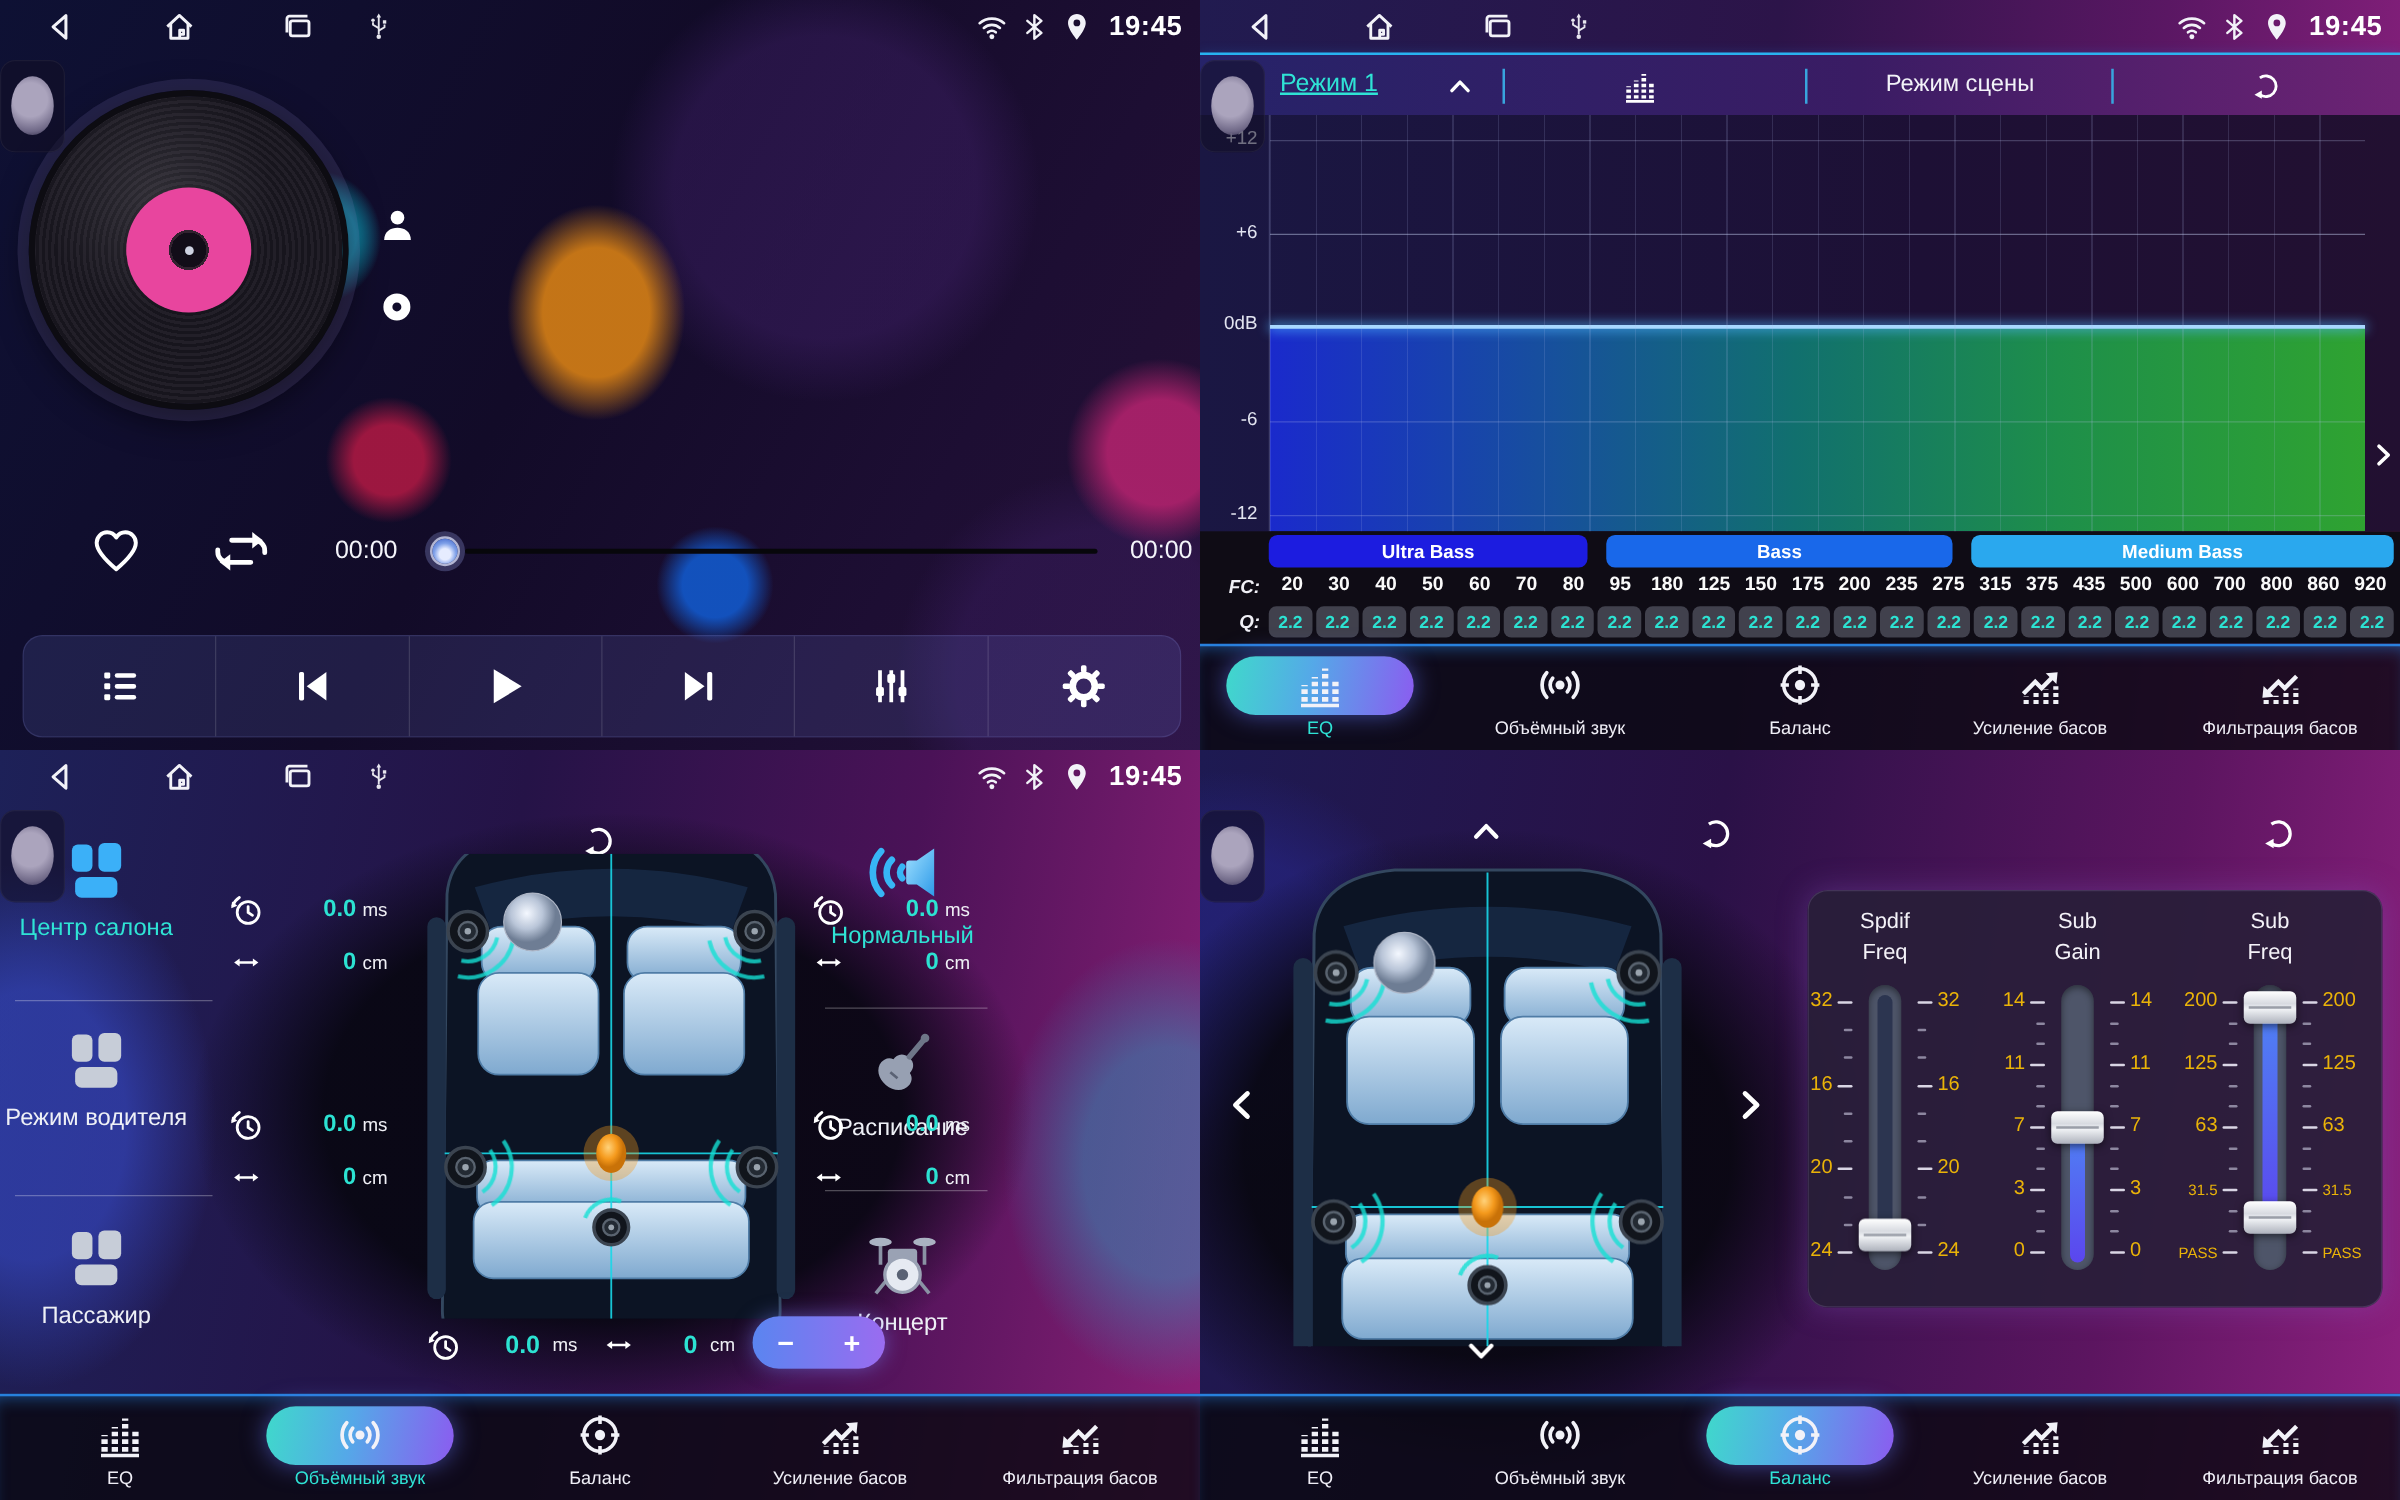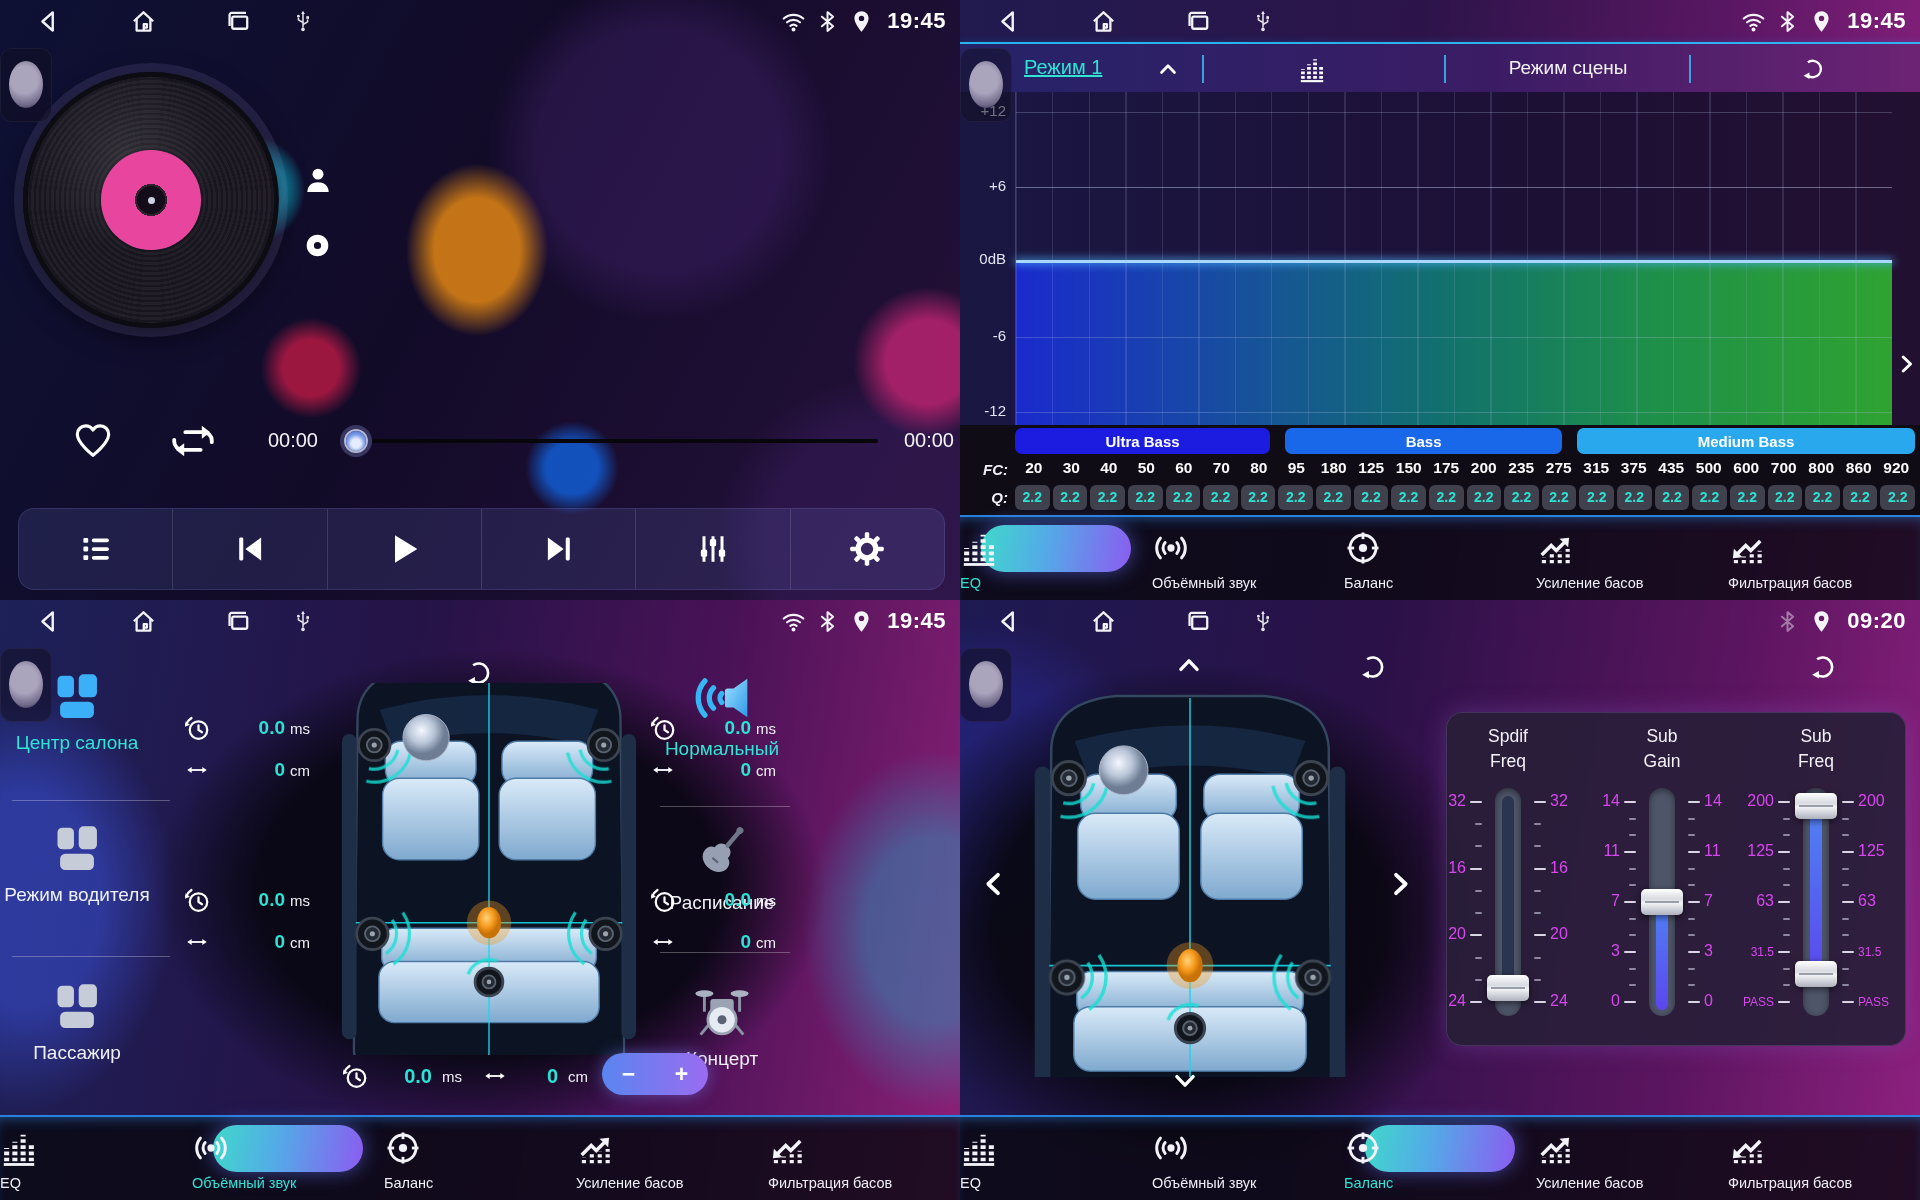--- a/index.html
+++ b/index.html
@@ -54,21 +54,21 @@
   .pg-thumb{left:340px;top:425px;width:32px;height:32px;border-radius:50%;background:rgba(145,155,225,.30);}
   .pg-thumb::after{content:"";position:absolute;left:6px;top:6px;width:20px;height:20px;border-radius:50%;
     background:radial-gradient(circle at 50% 62%,#e6ecff 0 28%,#7fa0e8 55%,#2e55c2 100%);box-shadow:0 0 0 2px rgba(220,225,250,.75);}
   .pbar{left:18px;top:508px;width:925px;height:80px;border-radius:16px;background:rgba(96,104,190,.20);
     border:1px solid rgba(160,170,255,.14);display:flex;align-items:center;}
   .pbar-cell{flex:1;display:flex;align-items:center;justify-content:center;height:100%;}
   .pbar-cell + .pbar-cell{border-left:1px solid rgba(255,255,255,.13);}
   
   .navbar{position:absolute;left:0;top:515px;width:960px;height:85px;background:rgba(10,8,17,.82);
     border-top:2px solid rgba(45,150,255,.85);box-shadow:inset 0 8px 14px -8px rgba(45,150,255,.55);display:flex;z-index:20;}
-  .nav-item{position:relative;flex:1;display:flex;flex-direction:column;align-items:flex-start;}
+  .nav-item{position:relative;flex:1;display:flex;flex-direction:column;align-items:center;}
   .nav-pill{position:absolute;left:50%;top:8px;width:150px;height:47px;margin-left:-75px;border-radius:24px;
     background:linear-gradient(100deg,#3fd9cb 0%,#55a8e8 45%,#8b5cf0 100%);box-shadow:0 0 20px rgba(100,120,255,.55);}
   .nav-ic{position:relative;width:38px;height:38px;margin-top:12px;color:#f2f2f8;z-index:2;}
   .nav-label{position:relative;margin-top:8px;font-size:14.5px;color:#efeef6;z-index:2;}
   .nav-label.teal{color:#2fe3d5;}
   
   .eq-header{left:0;top:42px;width:960px;height:50px;background:linear-gradient(90deg,#262369 0%,#3a1c64 55%,#6d2374 100%);
     border-top:2px solid rgba(40,195,255,.9);border-bottom:1px solid rgba(130,170,255,.3);box-shadow:0 2px 10px rgba(30,150,255,.25);}
   .eq-mode{position:absolute;left:64px;top:12px;font-size:20px;color:#2fe3d5;text-decoration:underline;}
   .hd-chev{position:absolute;left:196px;top:13px;width:24px;height:24px;color:#fff;}
@@ -118,21 +118,21 @@
   .chev{color:#fff;}
   
   .panel{left:486px;top:112px;width:460px;height:334px;border-radius:16px;background:rgba(40,30,56,.92);
     box-shadow:0 0 24px rgba(140,90,200,.35), inset 0 0 0 1px rgba(190,160,230,.18);}
   .sl-title{position:absolute;top:12px;width:140px;text-align:center;font-size:17.5px;line-height:25px;color:#f4f2f8;}
   .sl-track{position:absolute;top:76px;width:26px;height:228px;border-radius:13px;background:#4e5569;box-shadow:inset 0 2px 6px rgba(0,0,0,.45);}
   .sl-inner{position:absolute;width:12px;border-radius:6px;background:#2c3550;}
   .sl-fill{position:absolute;width:12px;border-radius:6px;background:linear-gradient(180deg,#4f82f4,#5b46ee);}
   .sl-dash{position:absolute;height:2px;background:#d9d5e4;border-radius:1px;}
   .sl-dash.minor{background:#8d87a0;}
-  .sl-lab{position:absolute;width:46px;font-size:16px;color:#d946ef;}
+  .sl-lab{position:absolute;width:46px;font-size:16px;color:#eab308;}
   .sl-lab.left{text-align:right;}
   .sl-lab.small{font-size:12px;padding-top:3px;}
   .sl-handle{position:absolute;width:42px;height:26px;border-radius:5px;z-index:3;
     background:linear-gradient(180deg,#ffffff 0%,#d8dbe1 38%,#f0f2f5 55%,#aeb2bc 100%);box-shadow:0 2px 7px rgba(0,0,0,.55);}
   .sl-handle::after{content:"";position:absolute;left:4px;right:4px;top:12px;height:2px;background:rgba(90,95,110,.55);}
 </style>
 </head>
 <body>
 
 <svg width="0" height="0" style="position:absolute">
@@ -889,43 +889,20 @@
         <div class="nav-item">
           <svg class="ic nav-ic">
             <use href="#i-filter"></use>
           </svg>
           <div class="nav-label">Фильтрация басов</div>
         </div>
       </div>
   </div>
 
   <div class="quad q4">
-    <div class="statusbar">
-      <svg class="ic sb-ic sb-gap1">
-          <use href="#i-back"></use>
-        </svg>
-      <svg class="ic sb-ic sb-gap2">
-          <use href="#i-home"></use>
-        </svg>
-      <svg class="ic sb-ic sb-gap3">
-          <use href="#i-recents"></use>
-        </svg>
-      <svg class="ic sb-ic sb-usb">
-          <use href="#i-usb"></use>
-        </svg>
-      <div class="sb-right">
-        <svg class="ic sb-ic dim">
-            <use href="#i-bt"></use>
-          </svg>
-        <svg class="ic sb-ic">
-            <use href="#i-loc"></use>
-          </svg>
-        <span class="sb-time">09:20</span>
-      </div>
-    </div>
     <div class="fball"></div>
     <svg class="ic abs chev" style="left:210px;top:50px;width:38px;height:30px">
         <use href="#i-chevu"></use>
       </svg>
     <svg class="ic abs reset-top" style="left:398px;top:52px">
         <use href="#i-reset"></use>
       </svg>
     <svg class="ic abs reset-top" style="left:848px;top:52px">
         <use href="#i-reset"></use>
       </svg>

